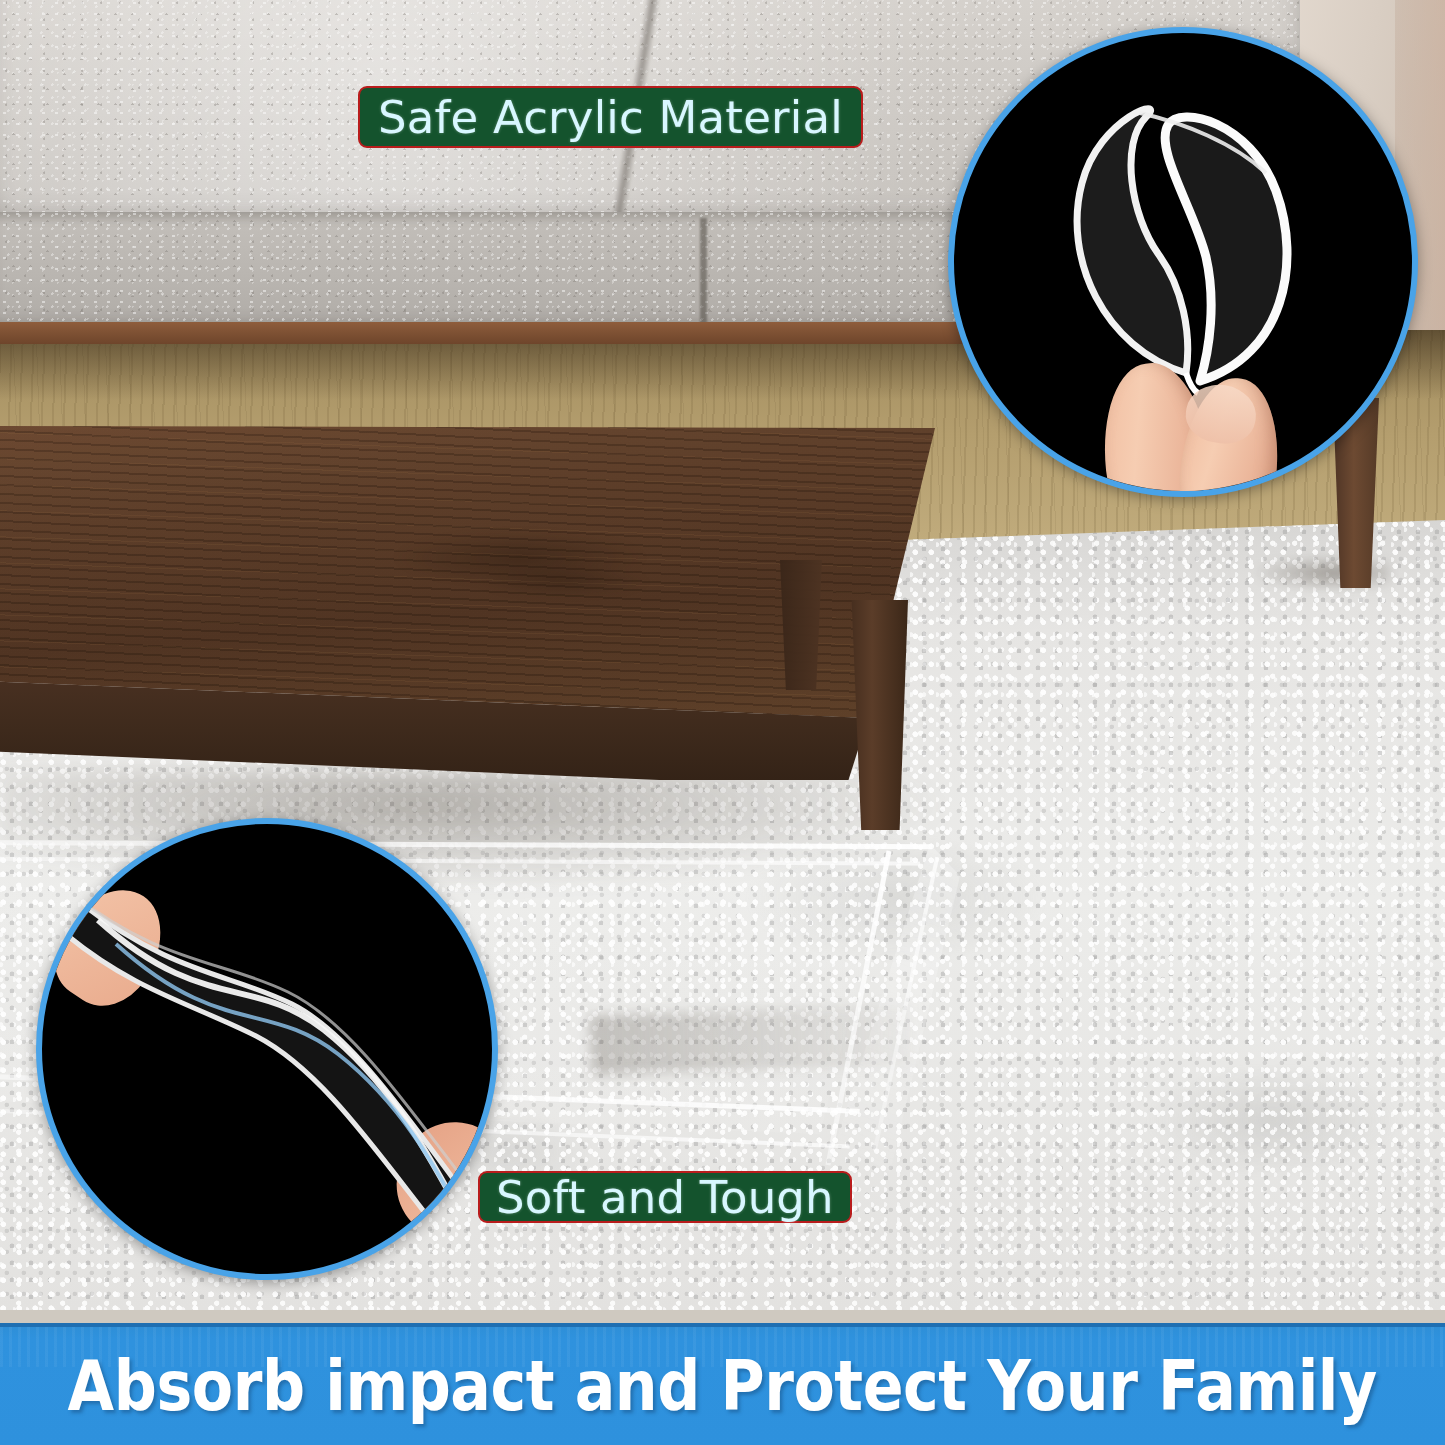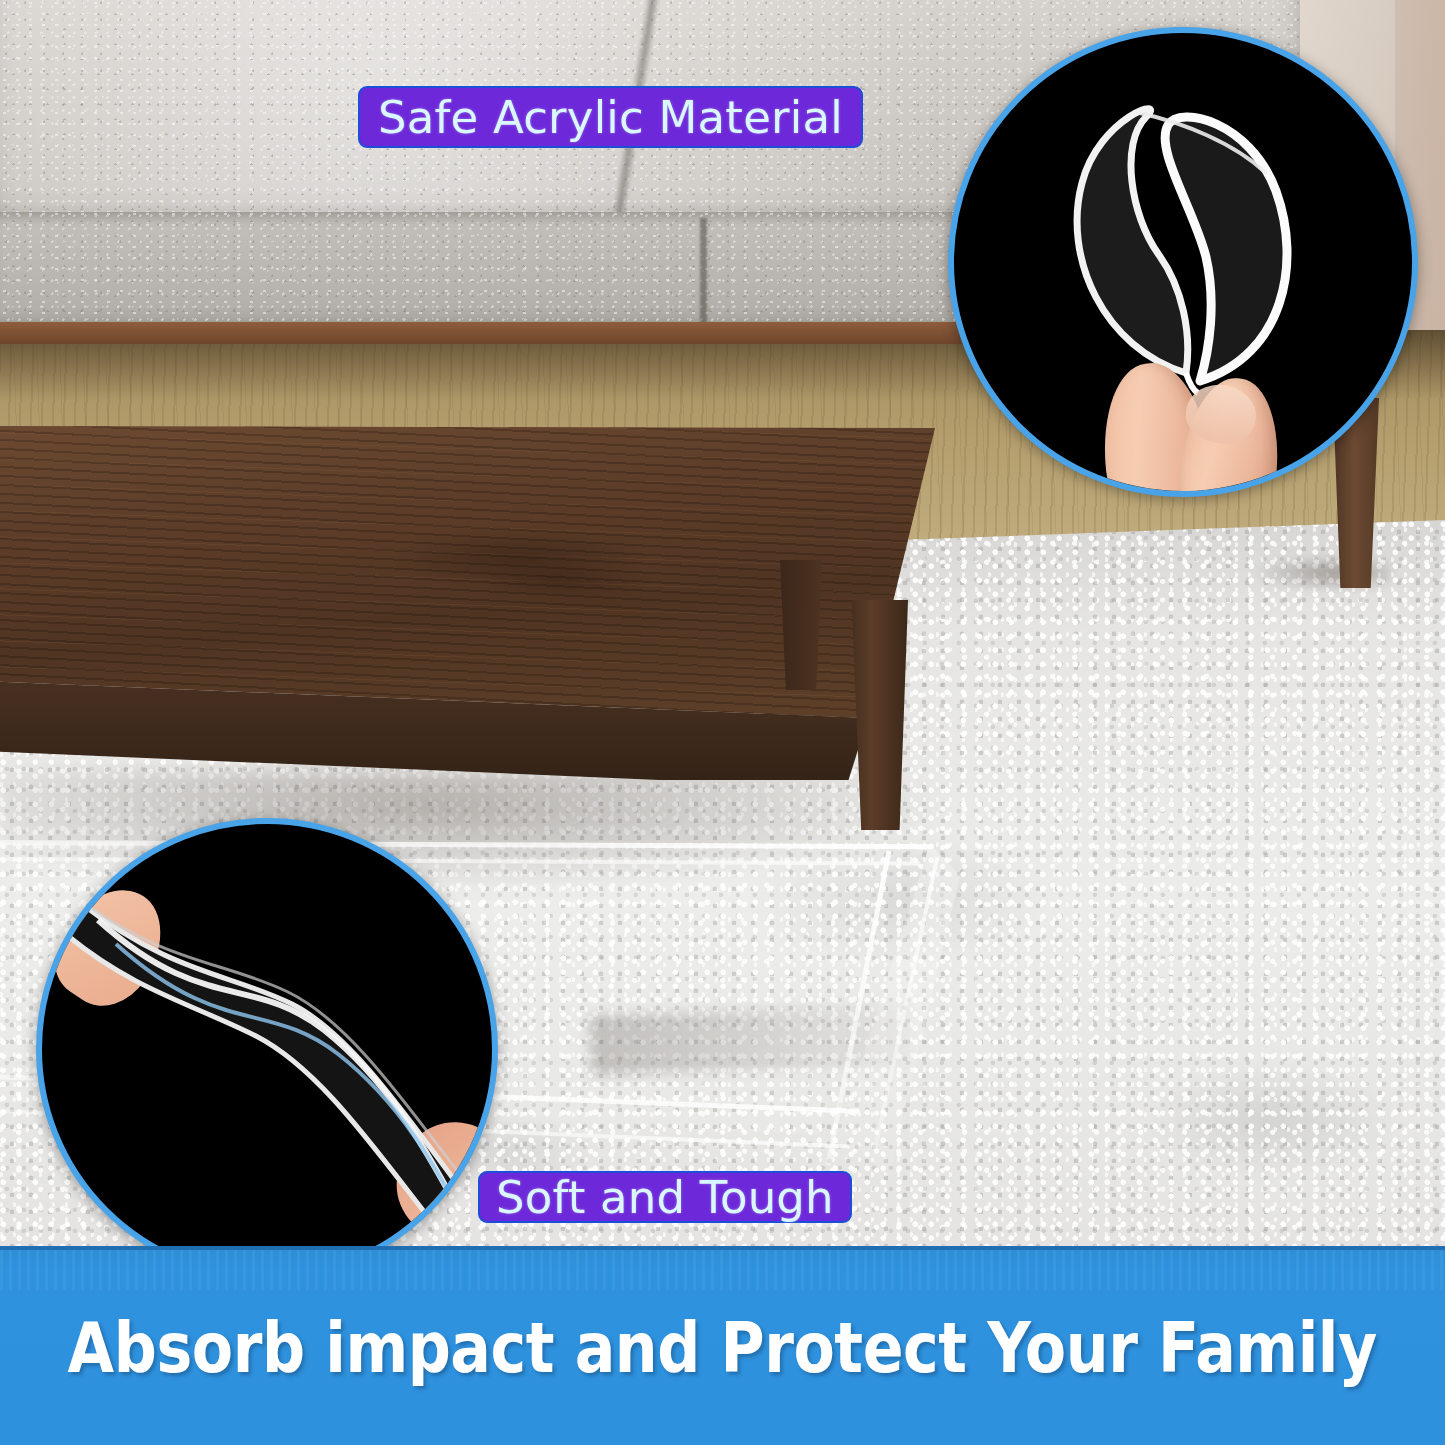--- a/index.html
+++ b/index.html
@@ -265,37 +265,37 @@
   .finger-bl-2 {
     position:absolute; left: 356px; top: 300px; width: 120px; height: 118px;
     background: linear-gradient(300deg,#f3c3a7,#e5a184);
     border-radius: 46%;
     transform: rotate(24deg);
   }
 
   
   .badge {
     position: absolute;
-    background: #6d28d9;
-    border: 2px solid #1d4ed8;
+    background: #14532d;
+    border: 2px solid #b91c1c;
     border-radius: 9px;
     color: #d8f7ff;
     font-family: "DejaVu Sans", sans-serif;
     font-weight: 400;
     letter-spacing: .2px;
     white-space: nowrap;
     text-shadow: 0 0 3px rgba(255,255,255,.35);
     display: flex; align-items: center; justify-content: center;
   }
   .badge-top { left: 358px; top: 86px; height: 62px; padding: 0 18px; font-size: 45px; }
   .badge-bottom { left: 478px; top: 1171px; height: 52px; padding: 0 16px; font-size: 45px; }
 
   
   .banner {
-    position: absolute; left: 0; bottom: 0; width: 1445px; height: 199px;
+    position: absolute; left: 0; bottom: 0; width: 1445px; height: 122px;
     background: linear-gradient(180deg,#2e8fd8 0%, #2f92de 10%, #2e91dd 100%);
     border-top: 4px solid #1f6fb2;
     display: flex; align-items: center; justify-content: center;
   }
   .banner-tex {
     position:absolute; left:0; top:0; width:100%; height:40px;
     background-image: repeating-linear-gradient(90deg, rgba(255,255,255,.10) 0 3px, rgba(0,0,0,0) 3px 9px);
     opacity:.5;
   }
   .banner-text {

